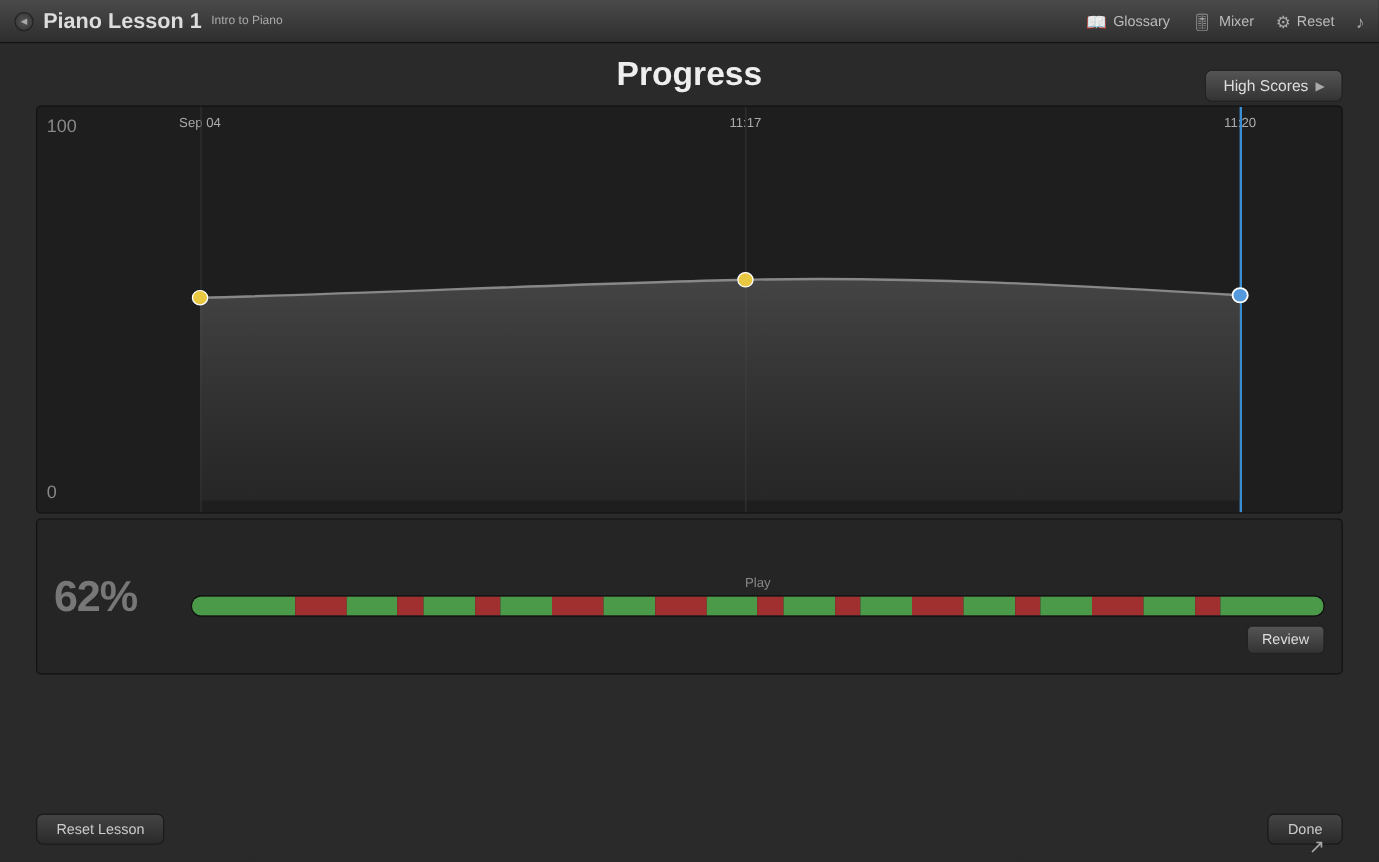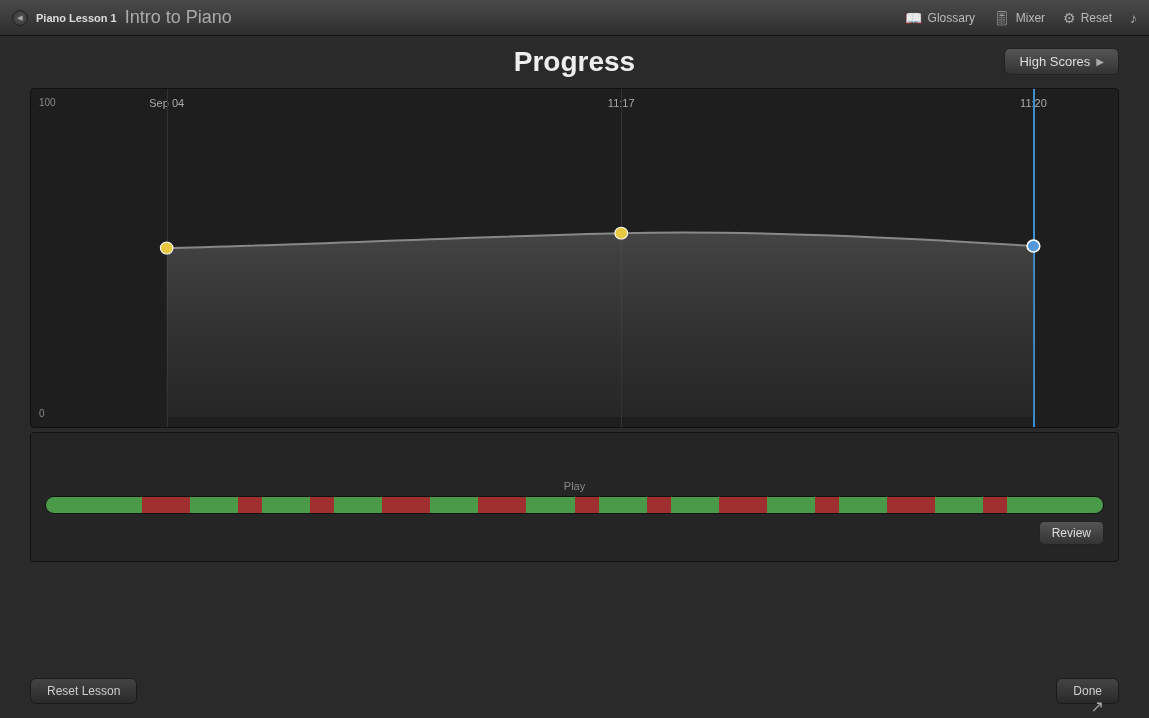--- a/index.html
+++ b/index.html
@@ -38,26 +38,26 @@
       justify-content: center;
       cursor: pointer;
       border: 1px solid #222;
     }
     .back-btn::after {
       content: '◀';
       font-size: 7px;
       color: #aaa;
     }
     .lesson-title {
-      font-size: 11px;
+      font-size: 18px;
       font-weight: bold;
       color: #ddd;
     }
     .lesson-subtitle {
-      font-size: 18px;
+      font-size: 10px;
       color: #aaa;
     }
     .topbar-right {
       margin-left: auto;
       display: flex;
       align-items: center;
       gap: 18px;
     }
     .topbar-item {
       display: flex;
@@ -85,21 +85,21 @@
 
     .page-title {
       font-size: 28px;
       font-weight: bold;
       color: #eee;
       margin-bottom: 10px;
     }
 
     .high-scores-btn {
       position: absolute;
-      top: 12px;
+      top: 22px;
       right: 30px;
       background: linear-gradient(to bottom, #555 0%, #333 100%);
       border: 1px solid #222;
       border-radius: 6px;
       color: #ddd;
       font-size: 13px;
       padding: 5px 14px;
       cursor: pointer;
       display: flex;
       align-items: center;
@@ -119,21 +119,21 @@
       border: 1px solid #111;
       border-radius: 4px;
       position: relative;
       height: 340px;
       overflow: hidden;
     }
 
     .chart-y-label {
       position: absolute;
       left: 8px;
-      font-size: 10px;
+      font-size: 15px;
       color: #888;
     }
     .chart-y-100 { top: 8px; }
     .chart-y-0 { bottom: 8px; }
 
     .chart-inner {
       position: absolute;
       left: 30px;
       right: 0;
       top: 0;
@@ -343,20 +343,23 @@
 
         <circle cx="100" cy="160" r="6" fill="#e8c840" stroke="#fff" stroke-width="1"></circle>
         <circle cx="530" cy="145" r="6" fill="#e8c840" stroke="#fff" stroke-width="1"></circle>
         <circle cx="920" cy="158" r="6" fill="#5599dd" stroke="#fff" stroke-width="1.5"></circle>
       </svg>
     </div>
   </div>
 
   <div class="progress-area">
     <div class="progress-row">
+      <div class="score-display">
+        <span>62</span><span>%</span>
+      </div>
       <div class="play-bar-wrapper">
         <span class="play-label">Play</span>
         <div class="play-bar" id="play-bar">
             <div class="segment" style="flex: 2 1 0%; background: rgb(74, 154, 74);"></div>
             <div class="segment" style="flex: 1 1 0%; background: rgb(160, 48, 48);"></div>
             <div class="segment" style="flex: 1 1 0%; background: rgb(74, 154, 74);"></div>
             <div class="segment" style="flex: 0.5 1 0%; background: rgb(160, 48, 48);"></div>
             <div class="segment" style="flex: 1 1 0%; background: rgb(74, 154, 74);"></div>
             <div class="segment" style="flex: 0.5 1 0%; background: rgb(160, 48, 48);"></div>
             <div class="segment" style="flex: 1 1 0%; background: rgb(74, 154, 74);"></div>

